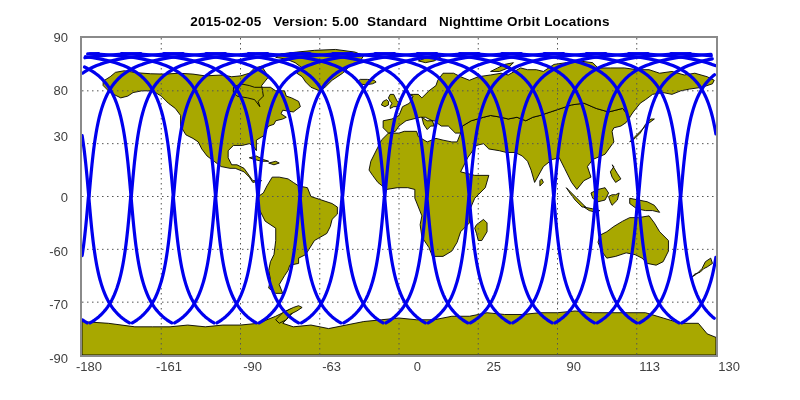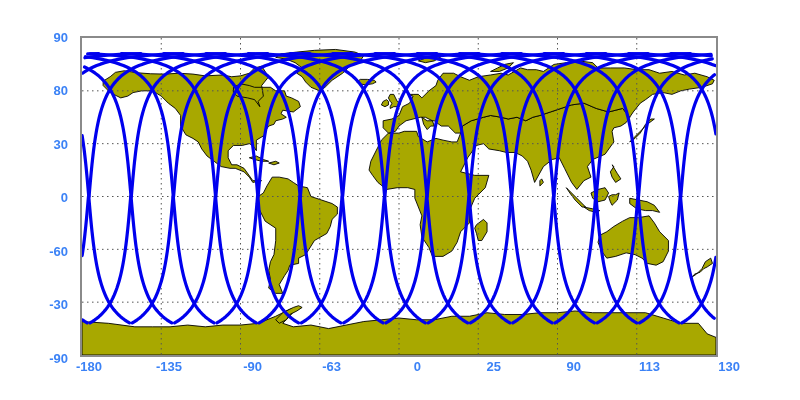--- a/index.html
+++ b/index.html
@@ -13,42 +13,43 @@
     position:absolute;left:0;top:14px;width:800px;
     text-align:center;font-size:13.5px;font-weight:bold;color:#000;
     letter-spacing:0.2px;white-space:pre;
   }
   #plot-frame{
     position:absolute;left:80px;top:36px;width:638px;height:321px;
     border:2px solid #8a8a8a;background:#ffffff;box-sizing:border-box;
   }
   #plot-svg{position:absolute;left:0;top:0;width:100%;height:100%;display:block;}
   .tick-label{
-    position:absolute;font-size:13px;font-weight:bold;color:#3b82f6;
+    position:absolute;font-size:13px;font-weight:normal;color:#404040;
     white-space:nowrap;
   }
   .ytick{text-align:right;}
   .xtick{text-align:right;}
 </style>
 </head>
 <body>
 
 <div id="figure">
 
+  <div id="title">2015-02-05   Version: 5.00  Standard   Nighttime Orbit Locations</div>
 
   <div class="tick-label ytick" style="left:24px;top:30px;width:44px;">90</div>
   <div class="tick-label ytick" style="left:24px;top:83px;width:44px;">80</div>
-  <div class="tick-label ytick" style="left:24px;top:137px;width:44px;">30</div>
+  <div class="tick-label ytick" style="left:24px;top:129px;width:44px;">30</div>
   <div class="tick-label ytick" style="left:24px;top:190px;width:44px;">0</div>
   <div class="tick-label ytick" style="left:24px;top:244px;width:44px;">-60</div>
-  <div class="tick-label ytick" style="left:24px;top:297px;width:44px;">-30</div>
+  <div class="tick-label ytick" style="left:24px;top:297px;width:44px;">-70</div>
   <div class="tick-label ytick" style="left:24px;top:351px;width:44px;">-90</div>
 
   <div class="tick-label xtick" style="left:58px;top:359px;width:44px;">-180</div>
-  <div class="tick-label xtick" style="left:138px;top:359px;width:44px;">-135</div>
+  <div class="tick-label xtick" style="left:138px;top:359px;width:44px;">-161</div>
   <div class="tick-label xtick" style="left:218px;top:359px;width:44px;">-90</div>
   <div class="tick-label xtick" style="left:297px;top:359px;width:44px;">-63</div>
   <div class="tick-label xtick" style="left:377px;top:359px;width:44px;">0</div>
   <div class="tick-label xtick" style="left:457px;top:359px;width:44px;">25</div>
   <div class="tick-label xtick" style="left:537px;top:359px;width:44px;">90</div>
   <div class="tick-label xtick" style="left:616px;top:359px;width:44px;">113</div>
   <div class="tick-label xtick" style="left:696px;top:359px;width:44px;">130</div>
 
   <div id="plot-frame">
     <svg id="plot-svg" viewBox="0 0 634 317" preserveAspectRatio="none">

